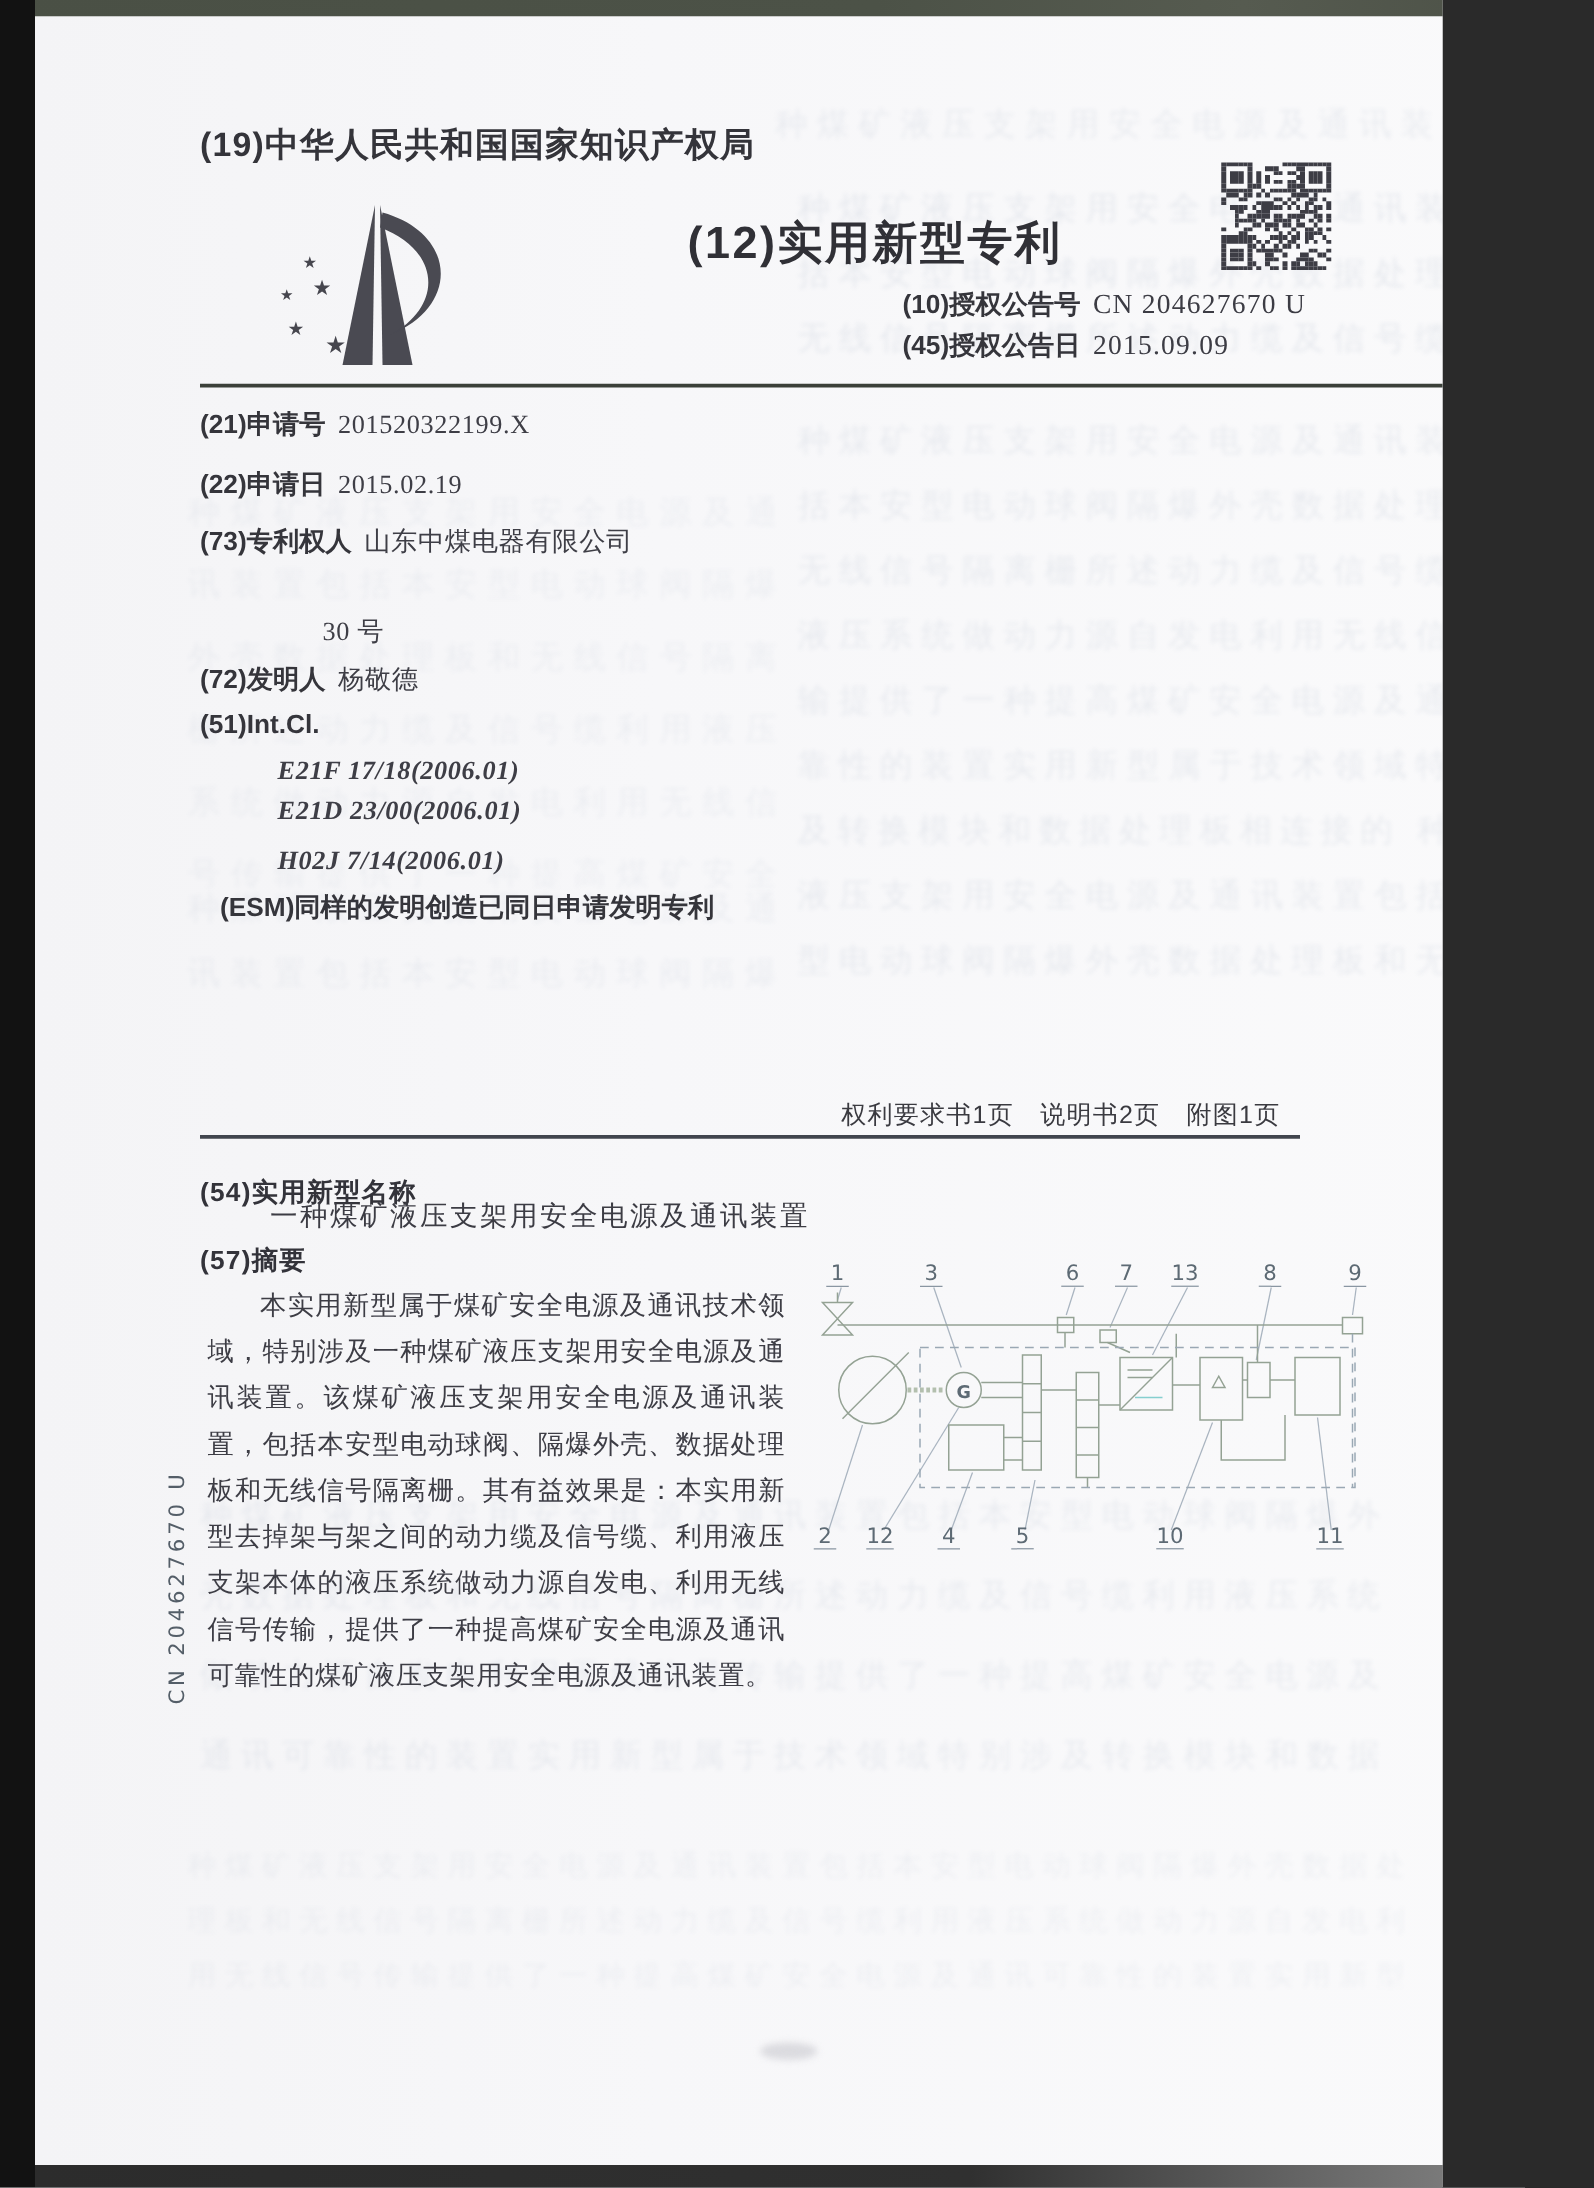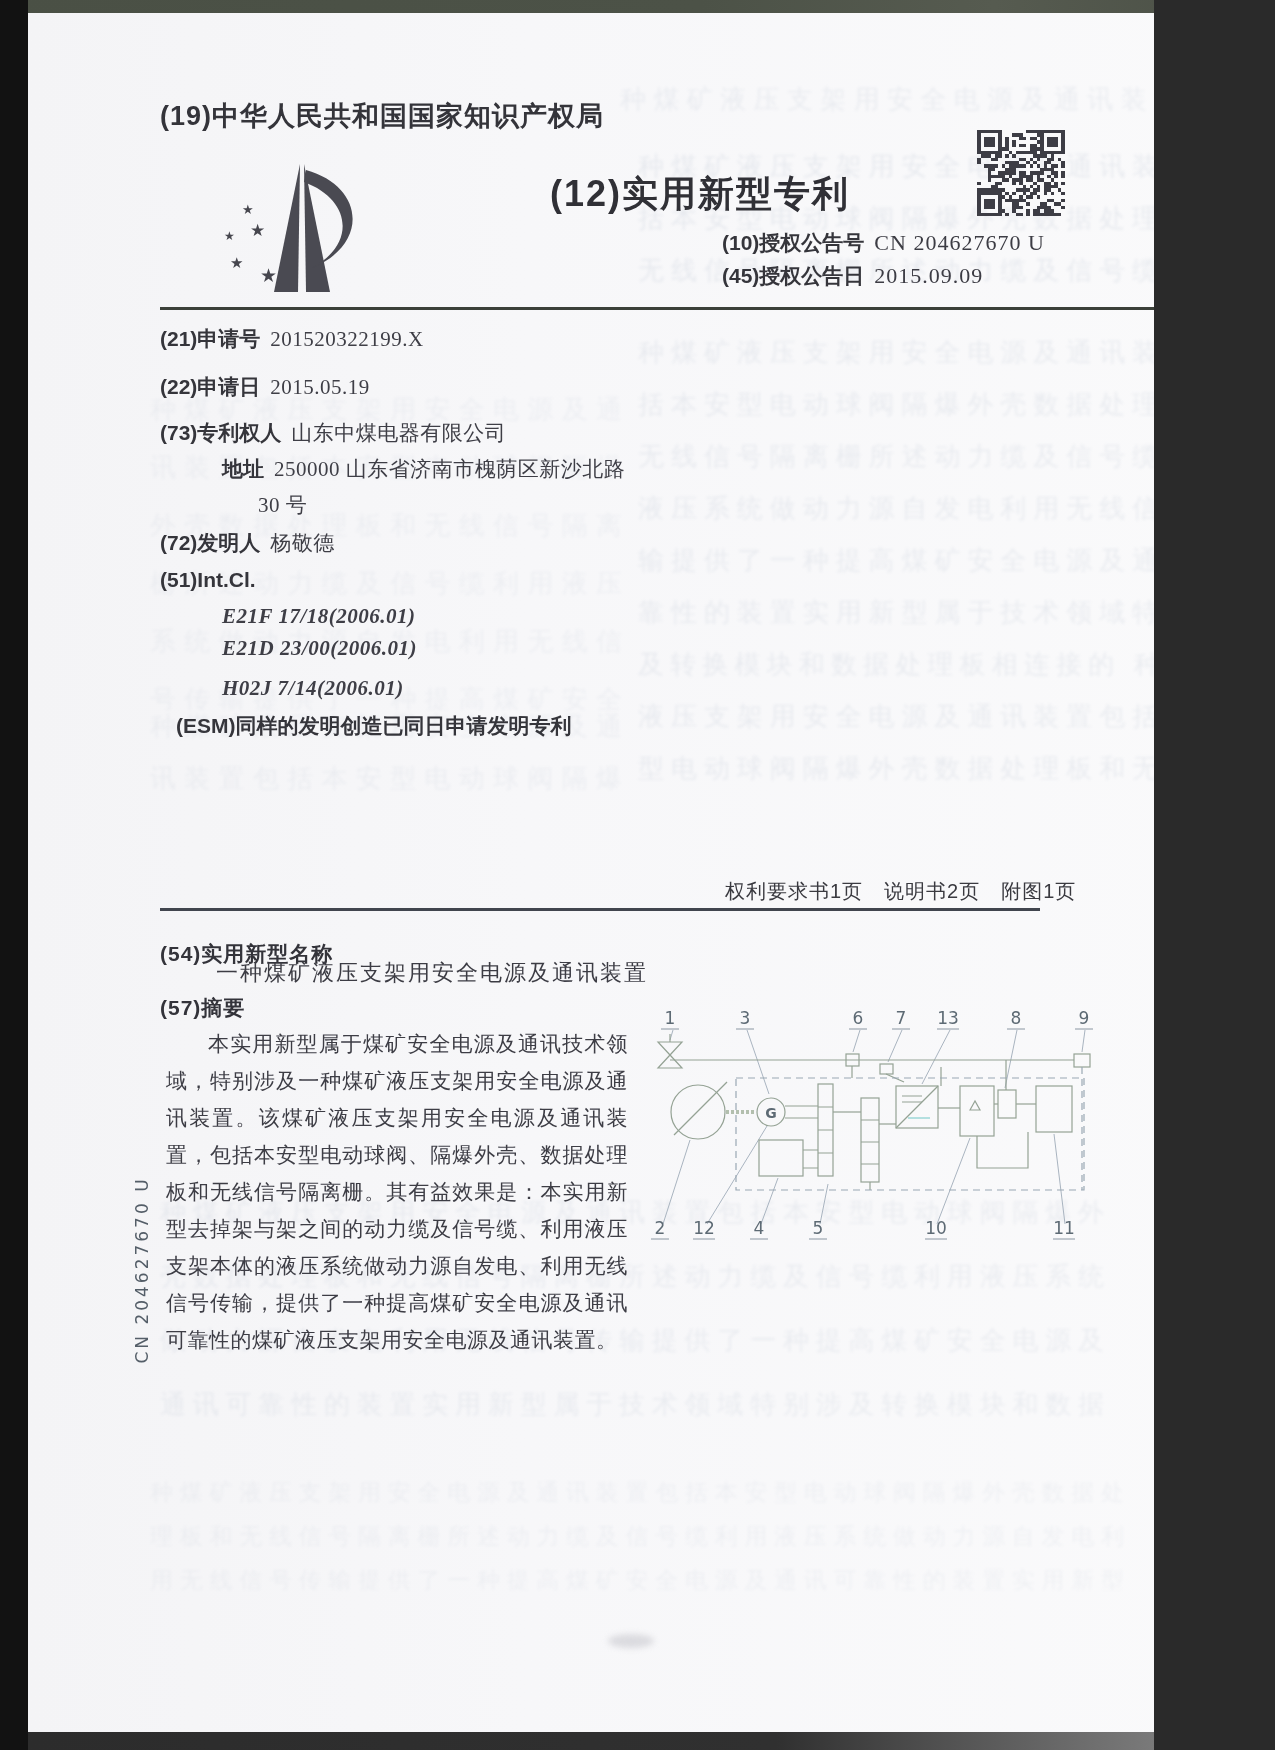--- a/index.html
+++ b/index.html
@@ -25,21 +25,21 @@
 
   .row{font-size:21px;color:#35353b;white-space:nowrap;}
   .row .lbl{font-weight:700;}
   .row .val{font-family:"Liberation Serif","DejaVu Serif",serif;letter-spacing:.5px;margin-left:10px;color:#3e3e46;}
   .code{font-family:"Liberation Serif","DejaVu Serif",serif;font-style:italic;font-weight:700;
         font-size:21px;color:#3e3e46;letter-spacing:.5px;}
 
   .divider{background:#3b4039;height:3px;}
   .divider2{background:#41454e;height:3px;}
 
-  .pagesnote{left:725px;top:878px;font-size:20px;color:#3a3a40;letter-spacing:1px;}
+  .pagesnote{left:673px;top:878px;font-size:20px;color:#3a3a40;letter-spacing:1px;}
 
   .sechead{font-size:21px;font-weight:700;color:#33333a;letter-spacing:1px;}
   .patent-title{left:216px;top:958px;font-size:22px;color:#3c3c44;letter-spacing:2px;
         font-family:"Liberation Serif","DejaVu Serif",serif;}
   .abstract{left:166px;top:1026px;width:462px;font-size:21px;line-height:37px;color:#3d3d45;
         font-family:"Liberation Serif","DejaVu Serif",serif;text-align:justify;text-indent:2em;
         letter-spacing:.5px;}
 
   .qr{left:977px;top:130px;width:88px;height:86px;display:grid;
       grid-template-columns:repeat(25,1fr);grid-template-rows:repeat(25,1fr);}
@@ -728,27 +728,24 @@
   <div class="abs pubrow" style="left:722px;top:262px;">
     <span class="lbl">(45)授权公告日</span><span class="val">2015.09.09</span>
   </div>
 
   <div class="abs divider" style="left:160px;top:307px;width:1078px;"></div>
 
   <div class="abs row" style="left:160px;top:325px;">
     <span class="lbl">(21)申请号</span><span class="val">201520322199.X</span>
   </div>
   <div class="abs row" style="left:160px;top:373px;">
-    <span class="lbl">(22)申请日</span><span class="val">2015.05.19</span>
+    <span class="lbl">(22)申请日</span><span class="val">2015.02.19</span>
   </div>
   <div class="abs row" style="left:160px;top:419px;">
     <span class="lbl">(73)专利权人</span><span class="val" style="font-family:'Liberation Sans',sans-serif;">山东中煤电器有限公司</span>
-  </div>
-  <div class="abs row" style="left:222px;top:455px;">
-    <span class="lbl">地址</span><span class="val">250000  山东省济南市槐荫区新沙北路</span>
   </div>
   <div class="abs row" style="left:258px;top:491px;">
     <span class="val" style="margin-left:0;">30 号</span>
   </div>
   <div class="abs row" style="left:160px;top:529px;">
     <span class="lbl">(72)发明人</span><span class="val" style="font-family:'Liberation Sans',sans-serif;">杨敬德</span>
   </div>
   <div class="abs row" style="left:160px;top:568px;">
     <span class="lbl">(51)Int.Cl.</span>
   </div>

